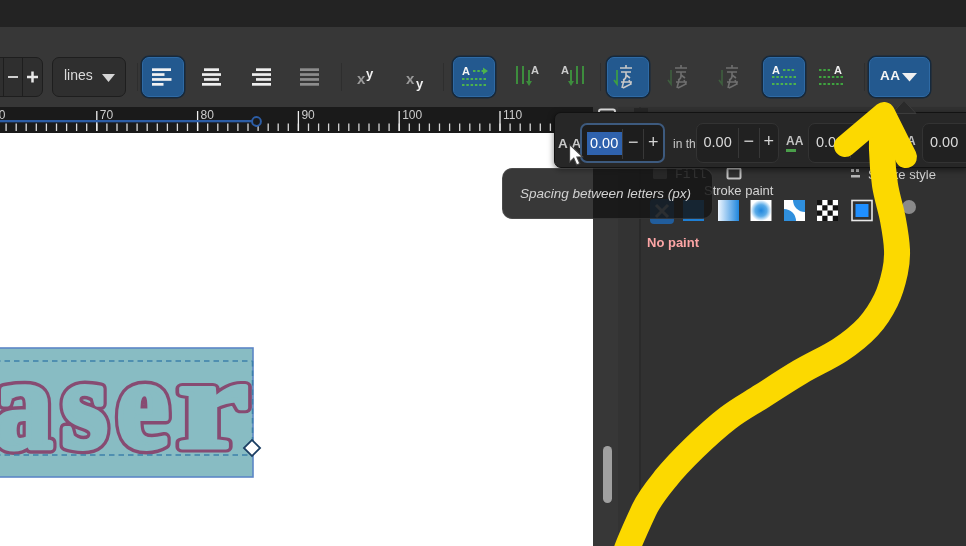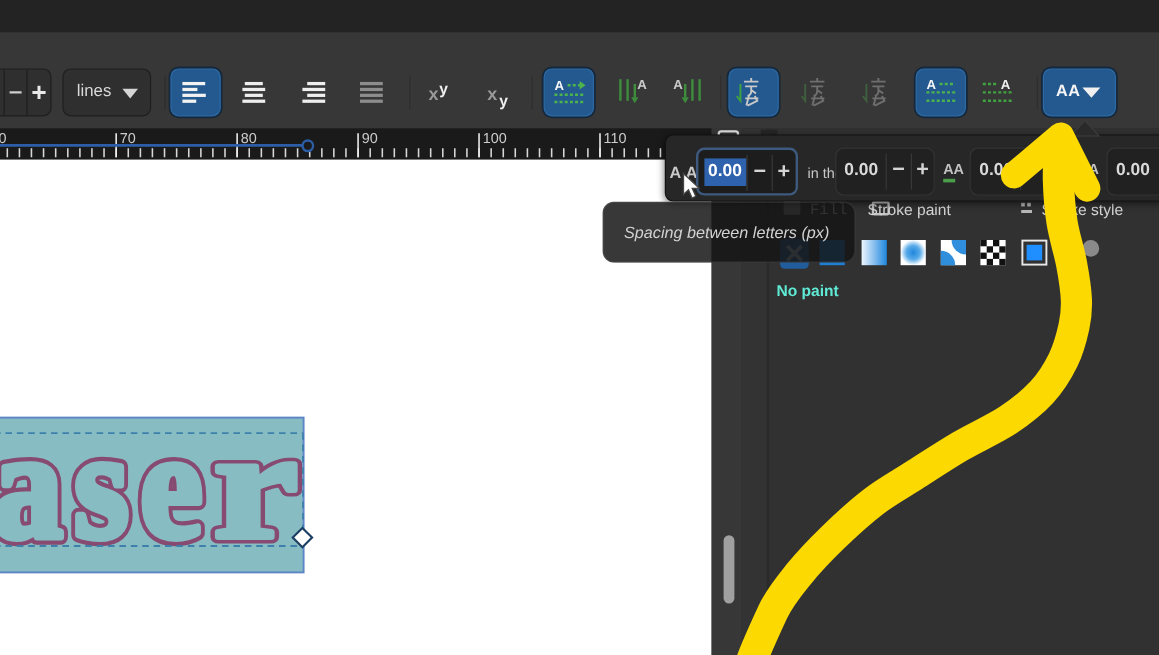--- a/index.html
+++ b/index.html
@@ -19,32 +19,32 @@
   
   #sbtrack{left:593px;top:107px;width:25px;height:439px;background:#373737;}
   #sbthumb{left:603px;top:446px;width:9px;height:57px;background:#a0a0a0;border-radius:4.5px;}
   #seam{left:618px;top:107px;width:21px;height:439px;background:#333333;border-right:2.5px solid #2a2a2a;}
   #panel{left:641px;top:107px;width:325px;height:439px;background:#313131;}
   
   #popup{left:554px;top:112px;width:412px;height:54px;background:#272727;
          border:1px solid #121212;border-radius:7px;border-top-right-radius:0;border-bottom-right-radius:0;
          box-shadow:0 2px 6px rgba(0,0,0,.5);z-index:30;box-sizing:content-box;}
   .spin{position:absolute;top:9.5px;height:40px;border-radius:7px;box-sizing:border-box;
-        background:#212121;border:1px solid #333333;font-weight:bold;}
+        background:#212121;border:1px solid #333333;}
   .spin .val{position:absolute;left:7px;top:10px;font-size:14.5px;color:#dadada;}
   .spin .m{position:absolute;top:7px;font-size:18px;color:#d4d4d4;}
   .spin .sep{position:absolute;top:4px;width:1px;height:30px;background:#383838;}
   
   #tooltip{left:502px;top:168px;width:211px;height:51px;background:rgba(21,21,21,0.85);
            border:1px solid rgba(130,130,130,0.25);border-radius:10px;z-index:40;
            box-sizing:border-box;font-style:italic;}
   #tooltip span{position:absolute;left:17px;top:17px;font-size:13.5px;color:#d2d2d2;white-space:nowrap;}
   
   .tabtxt{position:absolute;top:167px;font-size:13px;color:#d4d4d4;white-space:nowrap;}
-  #nopaint{left:647px;top:235px;font-size:13px;font-weight:bold;color:#5eead4;}
+  #nopaint{left:647px;top:235px;font-size:13px;font-weight:bold;color:#fca5a5;}
   #overlay{left:0;top:0;z-index:50;pointer-events:none;}
 </style>
 </head>
 <body>
 <div class="abs" id="topstrip"></div>
 <div class="abs" id="toolbar">
 
   <div class="abs" style="left:137px;top:36px;width:1px;height:28px;background:#2e2e2e;"></div>
   <div class="abs" style="left:341px;top:36px;width:1px;height:28px;background:#2e2e2e;"></div>
   <div class="abs" style="left:443px;top:36px;width:1px;height:28px;background:#2e2e2e;"></div>
@@ -306,21 +306,21 @@
 <svg class="abs" style="left:626px;top:160px;" width="340" height="30">
   <rect x="27" y="8" width="14" height="11" rx="1.5" fill="#8f8f8f"></rect>
   <rect x="101.5" y="8.5" width="13" height="10" rx="1" fill="none" stroke="#c0c0c0" stroke-width="2"></rect>
   <g fill="#b8b8b8">
     <rect x="225" y="9" width="3" height="3"></rect>
       <rect x="230" y="9" width="3" height="3"></rect>
     <rect x="225" y="15" width="9" height="2.5"></rect>
   </g>
 </svg>
 <div class="tabtxt" style="left:675px;font-family:Liberation Mono, monospace;">Fill</div>
-<div class="tabtxt" style="left:723px;">Stroke paint</div>
+<div class="tabtxt" style="left:704px;margin-top:16px;">Stroke paint</div>
 <div class="tabtxt" style="left:868px;">Stroke style</div>
 
 <svg class="abs" style="left:626px;top:196px;" width="340" height="30">
   <defs>
     <linearGradient id="lg" x1="0" y1="0" x2="1" y2="0">
       <stop offset="0" stop-color="#eef6ff"></stop>
         <stop offset="1" stop-color="#1f86dd"></stop>
     </linearGradient>
     <radialGradient id="rg" cx="0.5" cy="0.5" r="0.5">
       <stop offset="0" stop-color="#1f86dd"></stop>

